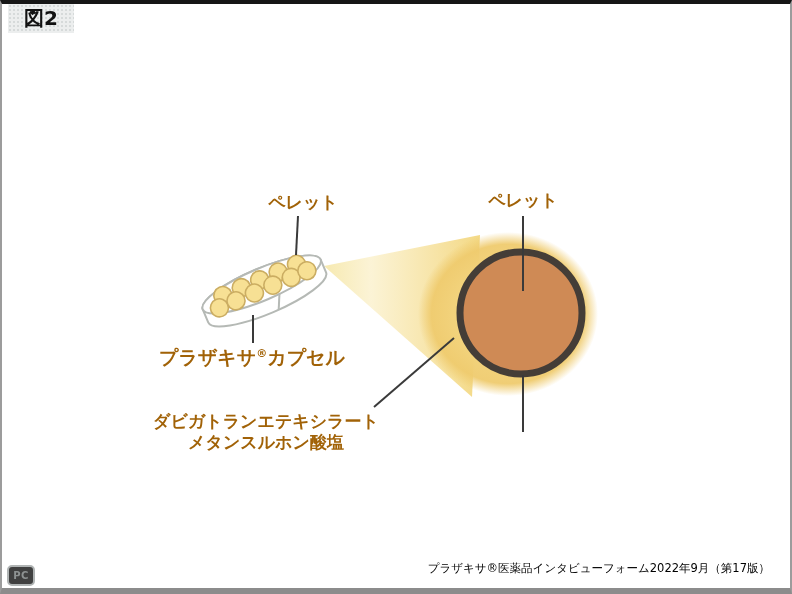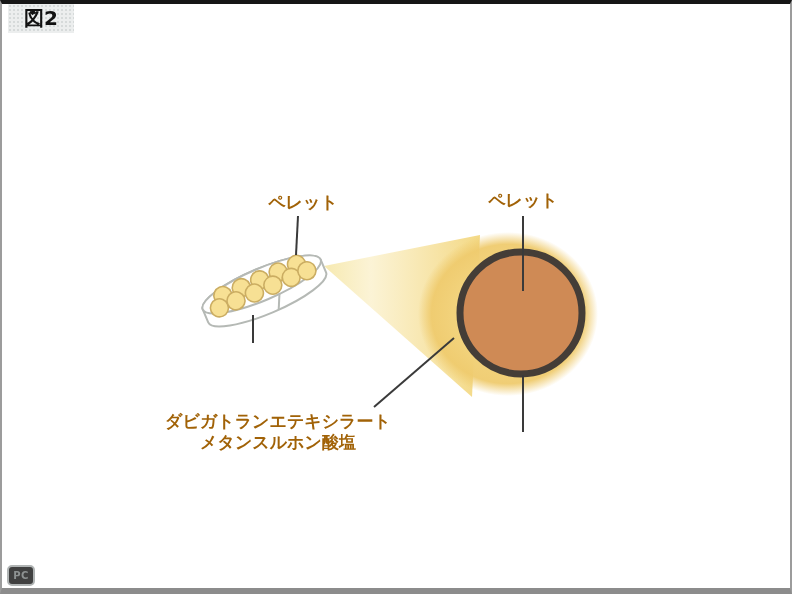--- a/index.html
+++ b/index.html
@@ -104,25 +104,27 @@
       <line x1="296" y1="212" x2="294" y2="251"></line>
       <line x1="251" y1="311" x2="251" y2="339"></line>
       <line x1="521" y1="212" x2="521" y2="287"></line>
       <line x1="521" y1="371" x2="521" y2="428"></line>
       <line x1="372" y1="403" x2="452" y2="334"></line>
     </g>
   </svg>
 
   <div class="lbl" style="left:301px;top:188px;">ペレット</div>
 
+  <div class="lbl lbl-capsule" style="left:250px;top:339px;"><span>プラザキサ</span><sup>®</sup><span>カプセル</span></div>
 
   <div class="lbl" style="left:521px;top:186px;">ペレット</div>
 
-  <div class="lbl lbl-api" style="left:276px;top:407px;">
+  <div class="lbl lbl-api" style="left:264px;top:407px;">
     <div>ダビガトランエテキシラート</div>
     <div>メタンスルホン酸塩</div>
   </div>
 
 
+  <div class="footer-src">プラザキサ®医薬品インタビューフォーム2022年9月（第17版）</div>
 
   <div class="pc-badge">PC</div>
 
 </div>
 
 </body></html>

